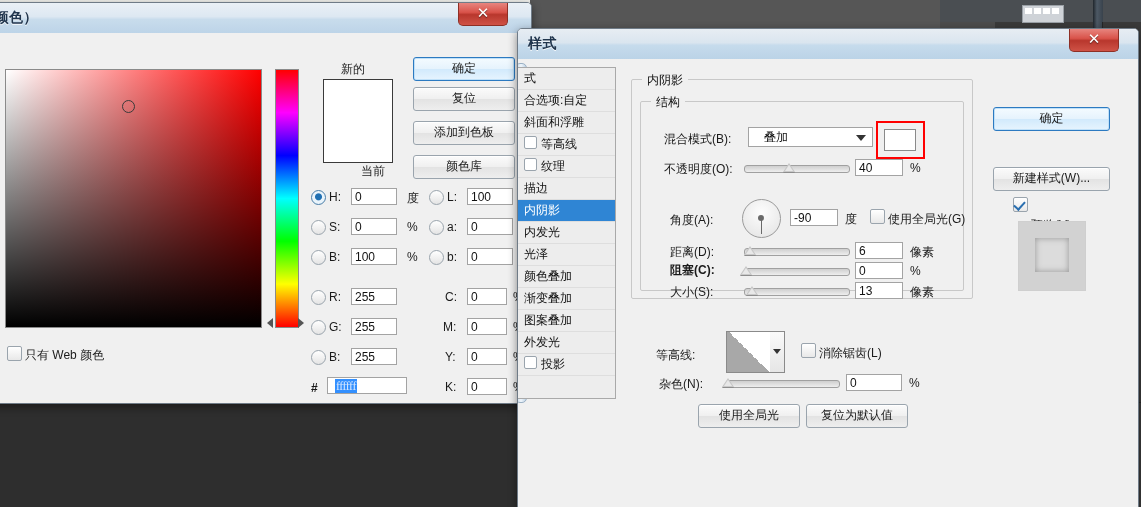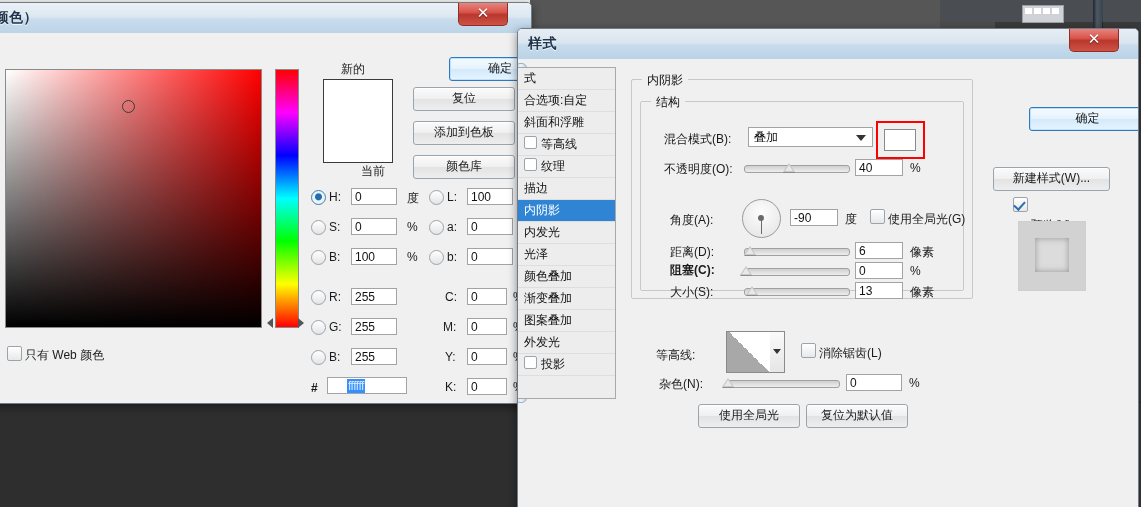--- a/index.html
+++ b/index.html
@@ -60,21 +60,21 @@
   .hue-arrow.r{left:415px;top:285px;border-left:6px solid #555;}
 
   .cp-swatchlbl{position:absolute;font-size:12px;color:#222;}
   .cp-swatch{position:absolute;left:440px;top:46px;width:68px;height:82px;border:1px solid #3a3a3a;background:#ffffff;}
 
   .btn{position:absolute;height:22px;border:1px solid #9aa4ad;border-radius:3px;
     background:linear-gradient(180deg,#fbfbfb 0%,#f0f0f0 48%,#e3e3e3 52%,#eeeeee 100%);
     font-size:12px;color:#1a1a1a;text-align:center;line-height:21px;cursor:pointer;
     box-shadow:inset 0 1px 0 #fff;}
   .btn.primary{border:1px solid #2c7ac1;box-shadow:inset 0 0 0 1px #bfe0f8,inset 0 1px 0 #fff;
-    background:linear-gradient(180deg,#f4fbff 0%,#e6f3fd 48%,#d2eafc 52%,#e7f4fe 100%);margin-left:36px;}
+    background:linear-gradient(180deg,#f4fbff 0%,#e6f3fd 48%,#d2eafc 52%,#e7f4fe 100%);}
 
   .radio{position:absolute;width:13px;height:13px;border-radius:50%;border:1px solid #9aa4ad;
     background:linear-gradient(180deg,#fff,#e4e4e4);}
   .radio.on{border:1px solid #4a7ea8;background:radial-gradient(circle at 50% 45%,#1f6fb2 0 3px,#eaf4fb 4px 6px,#d2e4f2 100%);}
   .fld{position:absolute;height:17px;border:1px solid #a3a3a3;background:#fff;font-size:12px;
     color:#111;line-height:16px;padding:0 3px;box-sizing:border-box;}
   .lab{position:absolute;font-size:12px;color:#1a1a1a;}
   .hexsel{position:absolute;background:#3390ff;color:#d8e8ff;font-size:12px;letter-spacing:-.5px;
      line-height:15px;padding:0 1px;}
   .chk{position:absolute;width:13px;height:13px;border:1px solid #9aa4ad;border-radius:2px;
@@ -100,21 +100,21 @@
   .group > .gt{position:absolute;top:-8px;left:10px;background:#f0f0f0;padding:0 5px;font-size:12px;color:#111;}
 
   .slider{position:absolute;height:6px;border:1px solid #a0a0a0;border-radius:3px;
      background:linear-gradient(180deg,#cfcfcf,#eeeeee);}
   .sl-thumb{position:absolute;width:0;height:0;border-left:6px solid transparent;border-right:6px solid transparent;
      border-bottom:9px solid #c9c9c9;filter:drop-shadow(0 1px 0 #8d8d8d);}
   .sl-thumb:after{content:"";position:absolute;left:-4px;top:2px;width:0;height:0;
      border-left:4px solid transparent;border-right:4px solid transparent;border-bottom:6px solid #e8e8e8;}
 
   .combo{position:absolute;height:20px;border:1px solid #a3a3a3;background:#fff;font-size:12px;
-     line-height:19px;padding-left:5px;box-sizing:border-box;cursor:pointer;}
+     line-height:19px;padding-left:15px;box-sizing:border-box;cursor:pointer;}
   .combo .arw{position:absolute;right:6px;top:7px;width:0;height:0;border-left:5px solid transparent;
      border-right:5px solid transparent;border-top:6px solid #333;}
 
   .colorchip{position:absolute;background:#fff;border:1px solid #8a8a8a;}
   .redbox{position:absolute;border:2px solid #ff0000;}
 
   .dial{position:absolute;width:37px;height:37px;border-radius:50%;border:1px solid #9a9a9a;
      background:radial-gradient(circle at 50% 35%,#fdfdfd,#e2e2e2);}
   .dial .hand{position:absolute;left:18px;top:18px;width:1px;height:16px;background:#6a6a6a;}
   .dial .dot{position:absolute;left:15px;top:15px;width:6px;height:6px;border-radius:50%;background:#6a6a6a;}
@@ -235,21 +235,21 @@
     <div class="lab" style="left:562px;top:317px;">Y:</div>
     <div class="fld" style="left:584px;top:315px;width:40px;">0</div>
     <div class="lab" style="left:630px;top:317px;">%</div>
 
     <div class="lab" style="left:562px;top:347px;">K:</div>
     <div class="fld" style="left:584px;top:345px;width:40px;">0</div>
     <div class="lab" style="left:630px;top:347px;">%</div>
 
     <div class="lab" style="left:428px;top:348px;font-weight:bold;">#</div>
     <div class="fld" style="left:444px;top:344px;width:80px;">
-      <span class="hexsel" style="position:relative;left:16px;top:0;">ffffff</span>
+      <span class="hexsel" style="position:relative;left:4px;top:0;font-family:Liberation Serif, serif;">ffffff</span>
     </div>
   </div>
 </div>
 
 <div class="win" id="layerstyle">
   <div class="win-title">
     <div class="t">样式</div>
     <div class="closebtn" id="ls-close">✕</div>
   </div>
   <div class="win-body">

